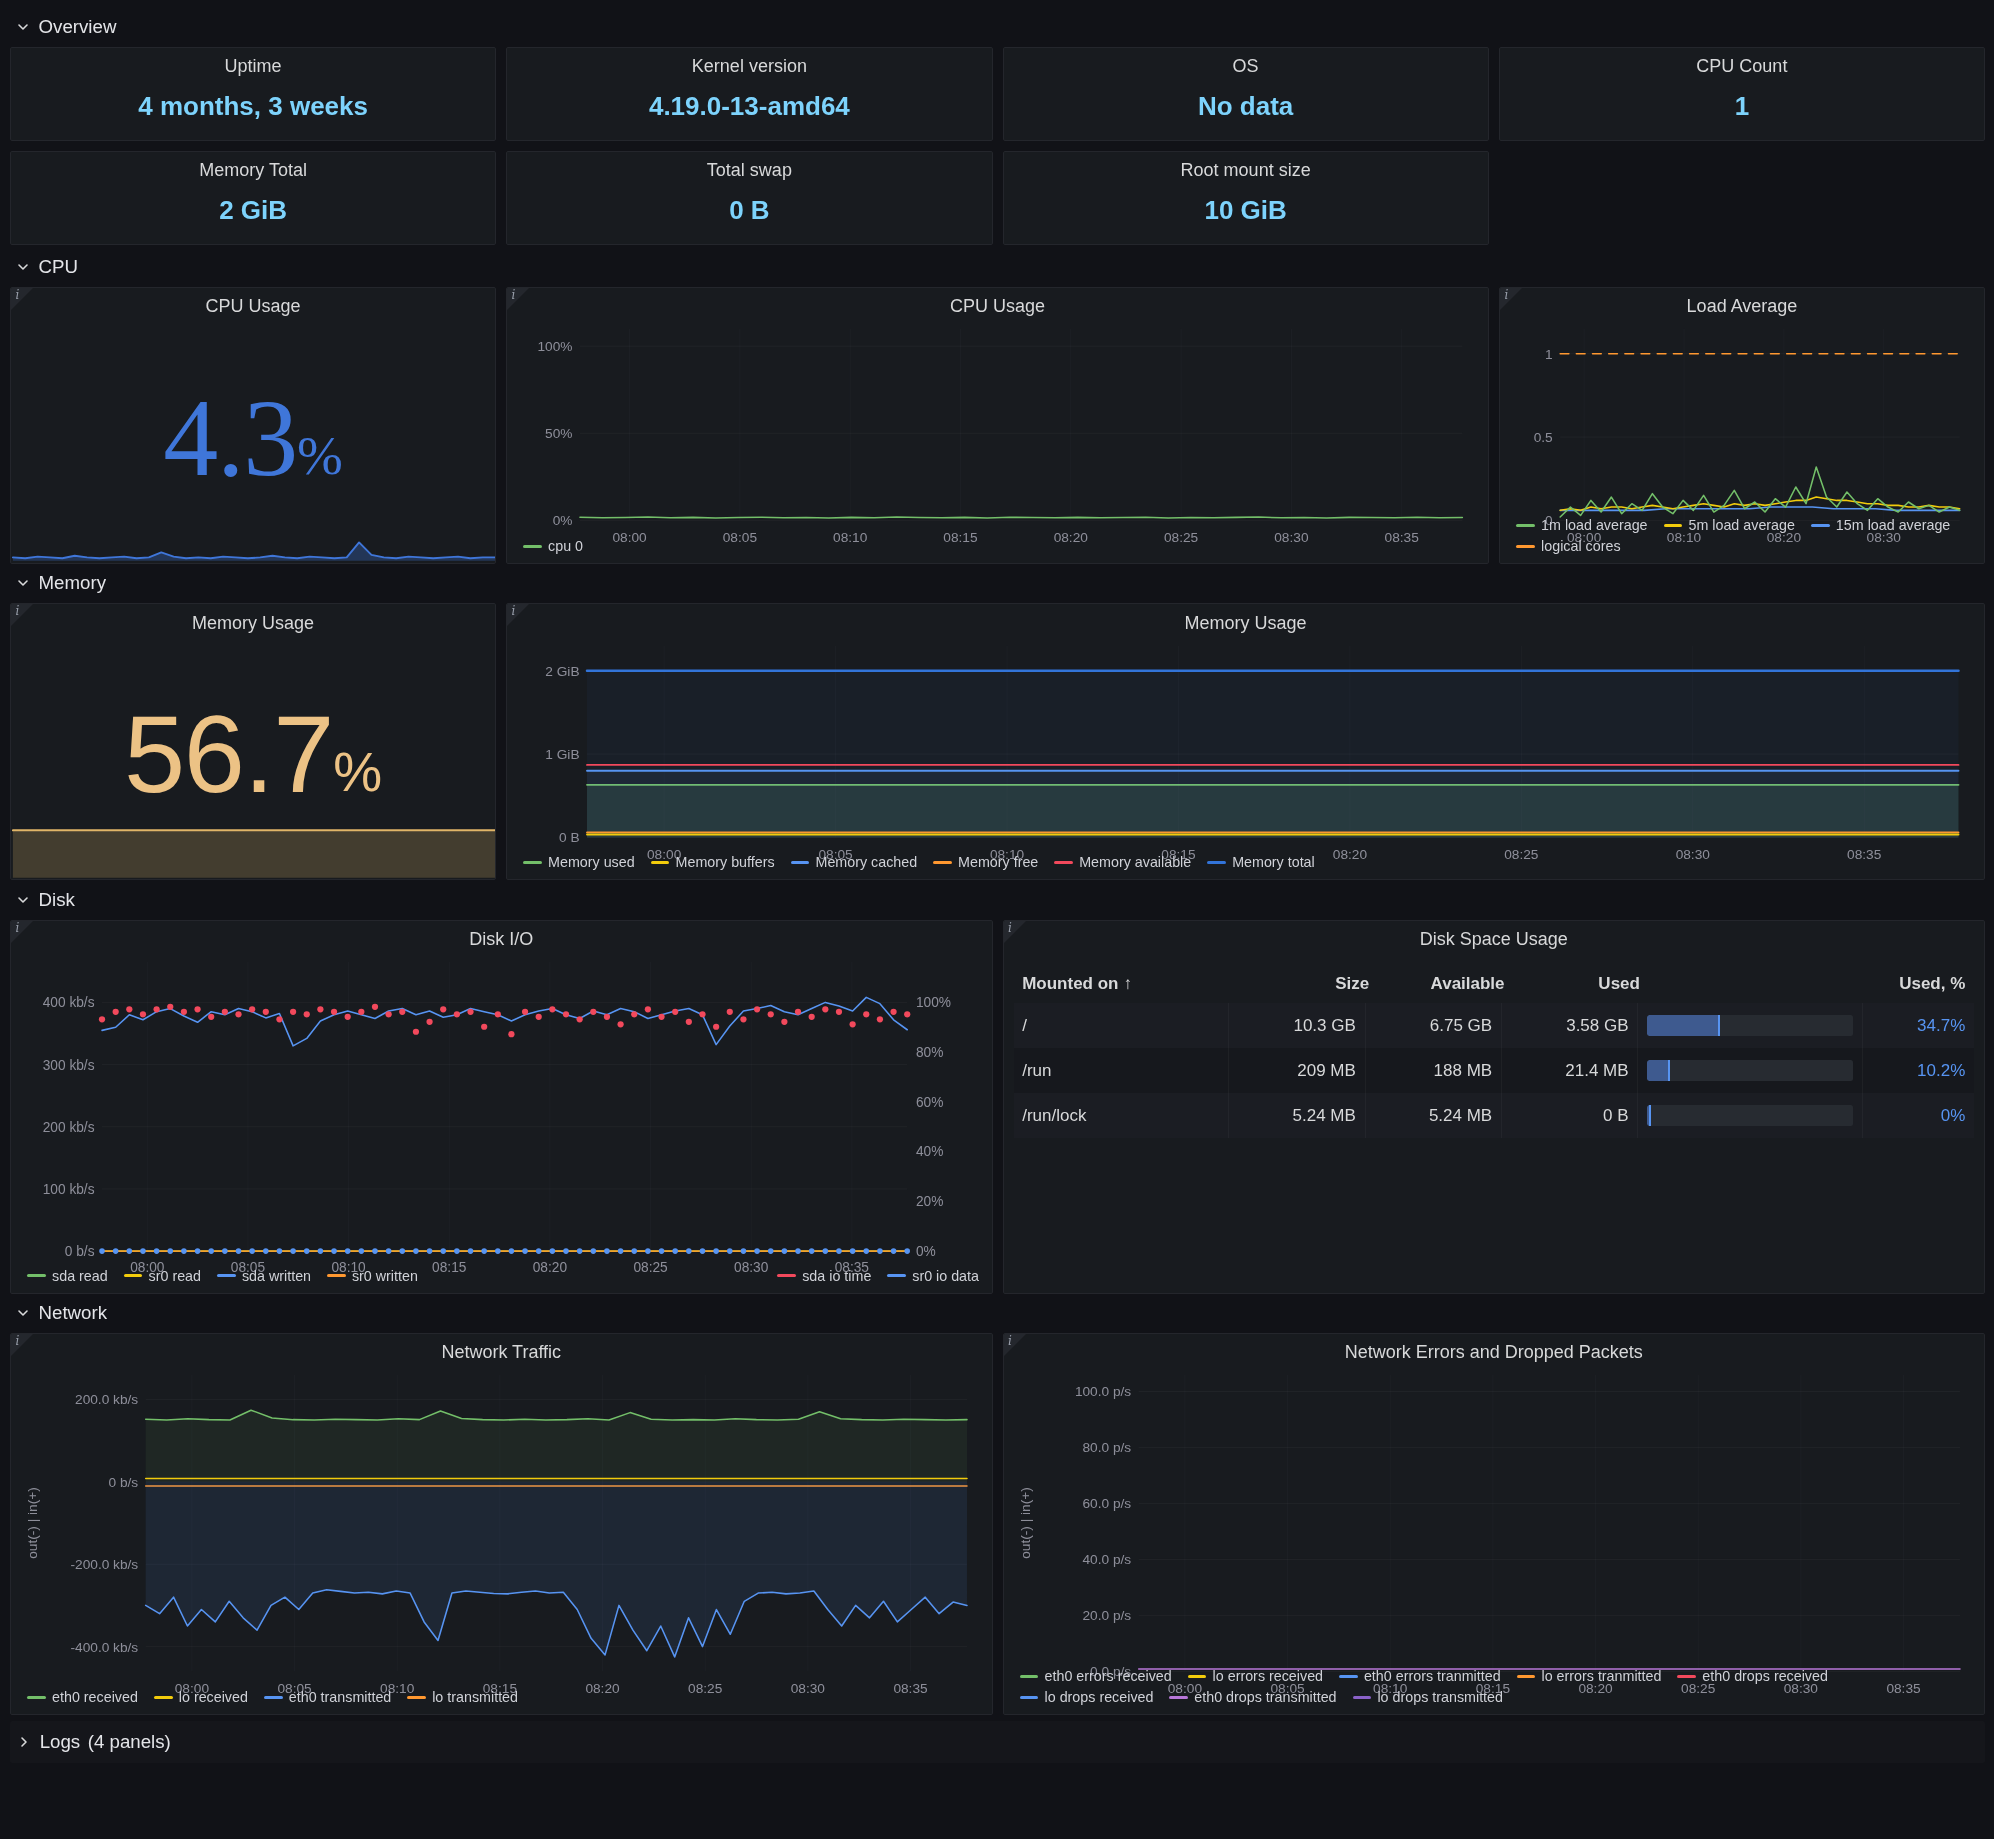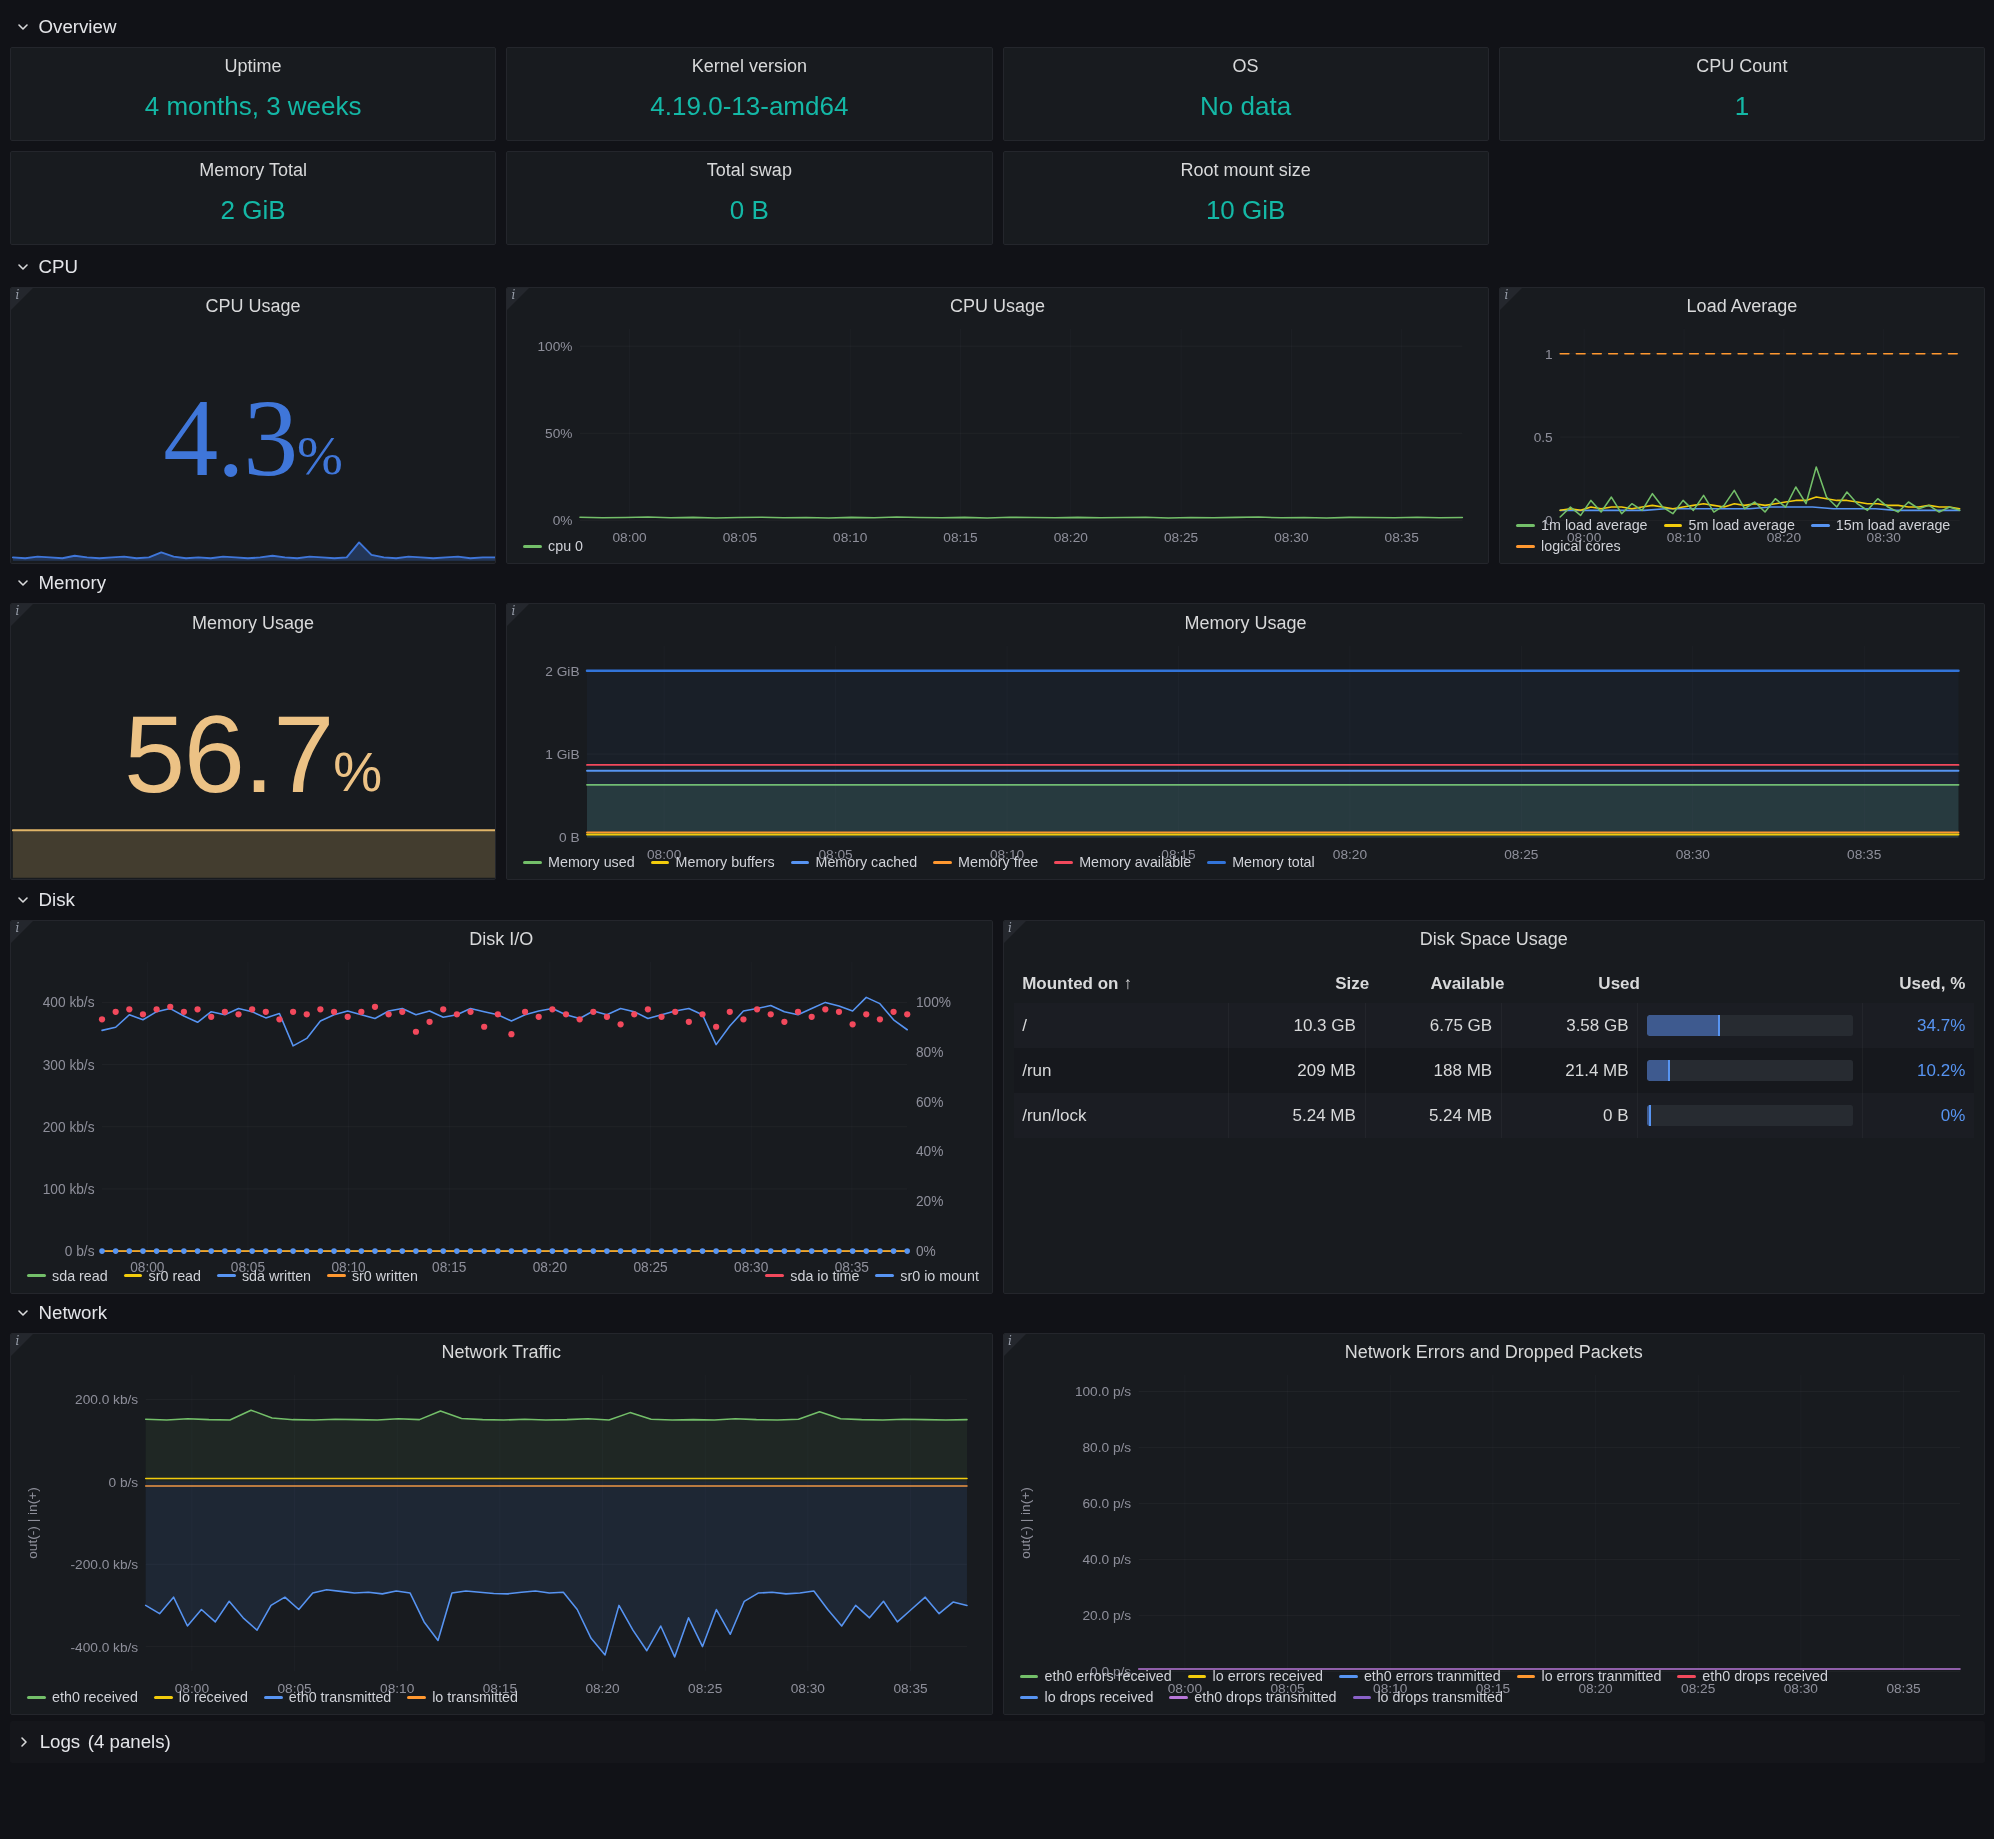--- a/index.html
+++ b/index.html
@@ -19,21 +19,21 @@
   .mem-row{grid-template-columns:486px 1fr;height:277px;}
   .disk-row{grid-template-columns:1fr 1fr;height:374px;}
   .net-row{grid-template-columns:1fr 1fr;height:382px;}
   
   .panel{position:relative;background:#181b1f;border:0.6px solid #24262c;border-radius:1.9px;
          display:flex;flex-direction:column;padding:7.5px 10px;overflow:hidden;}
   .ptitle{flex:0 0 auto;text-align:center;font-size:18px;font-weight:400;color:#d8d9da;line-height:1.25;margin-bottom:2.5px;cursor:pointer;}
   .corner{position:absolute;top:0;left:0;width:0;height:0;border-top:22.4px solid #24272d;border-right:22.4px solid transparent;z-index:3;cursor:pointer;}
   .corner i{position:absolute;top:-22px;left:4.4px;font-style:italic;font-size:12px;color:#9aa0ac;font-family:"DejaVu Serif",serif;}
   
-  .ostat .val{flex:1;display:flex;align-items:center;justify-content:center;font-size:26px;font-weight:400;color:#14b8a6;}
+  .ostat .val{flex:1;display:flex;align-items:center;justify-content:center;font-size:26px;font-weight:700;color:#7dd3fc;}
   
   .bigval{flex:1;display:flex;align-items:center;justify-content:center;z-index:2;}
   .bigval .num{font-size:110px;font-weight:500;line-height:1;letter-spacing:-1.2px;}
   .bigval .suf{font-size:55px;font-weight:500;margin-top:36px;}
   .spark{position:absolute;left:0.6px;right:0.6px;bottom:0.6px;height:87px;z-index:1;}
   
   .chart{flex:1 1 auto;min-height:0;position:relative;cursor:crosshair;}
   .tick{font-size:22px;fill:rgba(204,204,220,0.65);font-family:"Liberation Sans","DejaVu Sans",sans-serif;}
   .legend{flex:0 0 auto;display:flex;flex-wrap:wrap;column-gap:16px;row-gap:5px;
           padding:5px 2.5px 1.2px 6.2px;font-size:14.3px;color:#d0d2d8;align-items:center;}
@@ -488,21 +488,21 @@
               <span>sr0 written</span>
             </span>
           </span>
           <span class="lgroup">
             <span class="li">
               <i style="background:#F2495C"></i>
               <span>sda io time</span>
             </span>
             <span class="li">
               <i style="background:#5794F2"></i>
-              <span>sr0 io mount</span>
+              <span>sr0 io data</span>
             </span>
           </span>
         </div>
     </div>
     <div class="panel cpanel">
       <div class="corner">
           <i>i</i>
         </div>
       <div class="ptitle">Disk Space Usage</div>
       <div class="ttable">

